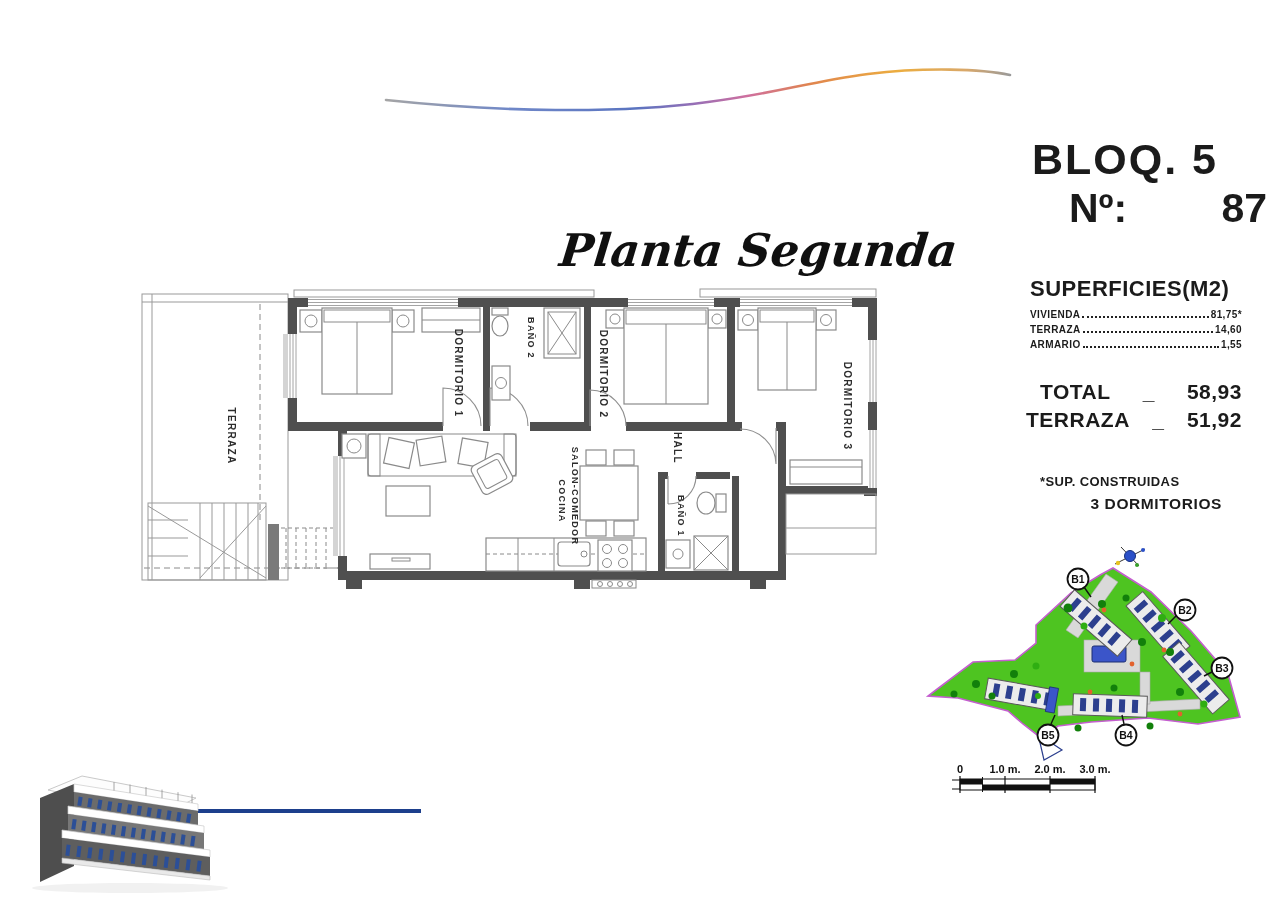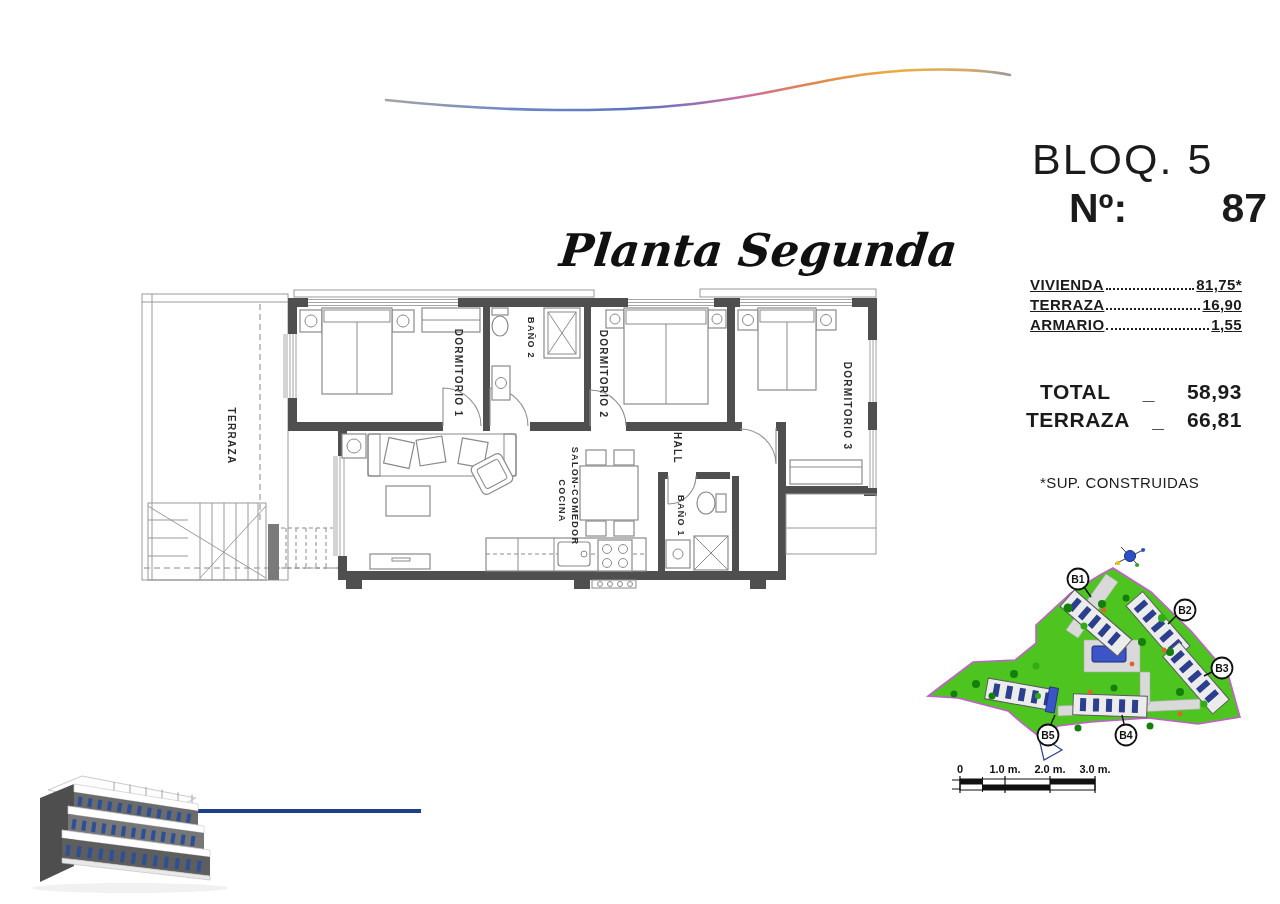--- a/index.html
+++ b/index.html
@@ -1,32 +1,32 @@
 <!DOCTYPE html>
 <html><head>
 <meta charset="utf-8">
 <style>
   html,body{margin:0;padding:0;}
   body{width:1280px;height:904px;background:#ffffff;position:relative;overflow:hidden;
        font-family:"Liberation Sans",sans-serif;color:#1b1b1b;}
   .abs{position:absolute;}
   
-  .bloq{font-size:43px;font-weight:400;letter-spacing:2px;line-height:1.08;}
+  .bloq{font-size:43px;font-weight:700;letter-spacing:2px;line-height:1.08;}
   .numrow{display:flex;justify-content:space-between;font-size:41px;font-weight:700;width:198px;margin-top:3px;margin-left:37px;}
   
   .planta{font-family:"DejaVu Serif",serif;font-style:italic;font-weight:700;font-size:45px;
           transform:skewX(-6deg);color:#101010;white-space:nowrap;}
   
   .suptitle{font-size:22px;font-weight:700;letter-spacing:.5px;margin-bottom:7px;}
-  .leadrow{display:flex;align-items:baseline;font-size:15px;font-weight:700;letter-spacing:.4px;margin-bottom:3px;text-decoration:underline;}
+  .leadrow{display:flex;align-items:baseline;font-size:10px;font-weight:700;letter-spacing:.4px;margin-bottom:3px;}
   .leadrow .dots{flex:1;border-bottom:2.6px dotted #222;margin:0 2px 3px 2px;min-width:10px;}
   .totrow{display:flex;justify-content:space-between;font-size:21px;font-weight:700;letter-spacing:.5px;line-height:1.32;}
   .totrow.first{padding-left:14px;align-items:flex-end;}
   .totrow .sep{margin:0 6px;}
-  .footnote{font-size:15px;font-weight:400;letter-spacing:.4px;}
+  .footnote{font-size:13px;font-weight:700;letter-spacing:.4px;}
   .features{text-align:right;font-size:15.5px;font-weight:700;letter-spacing:.6px;line-height:1.5;}
   .features span{display:block;}
   
   .thin{fill:none;stroke:#999;stroke-width:1;}
   .dash{fill:none;stroke:#8a8a8a;stroke-width:1;stroke-dasharray:6 4;}
   .dash2{fill:none;stroke:#8a8a8a;stroke-width:1;stroke-dasharray:4 3;}
   .wall{fill:#4f4f4f;stroke:none;}
   .winw{fill:#ffffff;stroke:none;}
   .winline{fill:none;stroke:#9a9a9a;stroke-width:.9;}
   .sill{fill:#d4d4d4;}
@@ -286,53 +286,55 @@
     <text class="roomlabel" transform="translate(460,86) rotate(90)">DORMITORIO 2</text>
     <text class="roomlabel" transform="translate(704,118) rotate(90)">DORMITORIO 3</text>
     <text class="roomlabel" transform="translate(534,160) rotate(90)">HALL</text>
     <text class="roomlabel small" transform="translate(432,208) rotate(90)">SALON-COMEDOR</text>
     <text class="roomlabel small" transform="translate(419,213) rotate(90)">COCINA</text>
     <text class="roomlabel small" transform="translate(538,228) rotate(90)">BAÑO 1</text>
   </g>
 </svg>
 
 <div class="abs" style="left:1030px;top:276px;width:212px;">
+  <div class="suptitle">SUPERFICIES(M2)</div>
   <div class="leadrow">
     <span>VIVIENDA</span>
     <span class="dots"></span>
     <span>81,75*</span>
   </div>
   <div class="leadrow">
     <span>TERRAZA</span>
     <span class="dots"></span>
-    <span>16,90</span>
+    <span>14,60</span>
   </div>
   <div class="leadrow">
     <span>ARMARIO</span>
     <span class="dots"></span>
     <span>1,55</span>
   </div>
 </div>
 
 <div class="abs" style="left:1026px;top:378px;width:216px;">
   <div class="totrow first">
     <span>TOTAL</span>
     <span class="sep">_</span>
     <span>58,93</span>
   </div>
   <div class="totrow">
     <span>TERRAZA</span>
     <span class="sep">_</span>
-    <span>66,81</span>
+    <span>51,92</span>
   </div>
 </div>
 
 <div class="abs footnote" style="left:1040px;top:474px;">*SUP. CONSTRUIDAS</div>
 
 <div class="abs features" style="left:1016px;top:492px;width:206px;">
+  <span>3 DORMITORIOS</span>
 </div>
 
 <svg class="abs" style="left:918px;top:546px;" width="352" height="218" viewBox="0 0 352 218">
 
   <g transform="translate(212,10)">
     <line x1="-15" y1="8" x2="15" y2="-7" stroke="#333" stroke-width="1"></line>
     <line x1="-9" y1="-9" x2="9" y2="10" stroke="#333" stroke-width="1"></line>
     <circle cx="0" cy="0" r="5.5" fill="#2b50c8" stroke="#16307e" stroke-width="1"></circle>
     <circle cx="-12" cy="7" r="2.2" fill="#e8c31f"></circle>
     <circle cx="7" cy="9" r="2" fill="#3aa02c"></circle>

